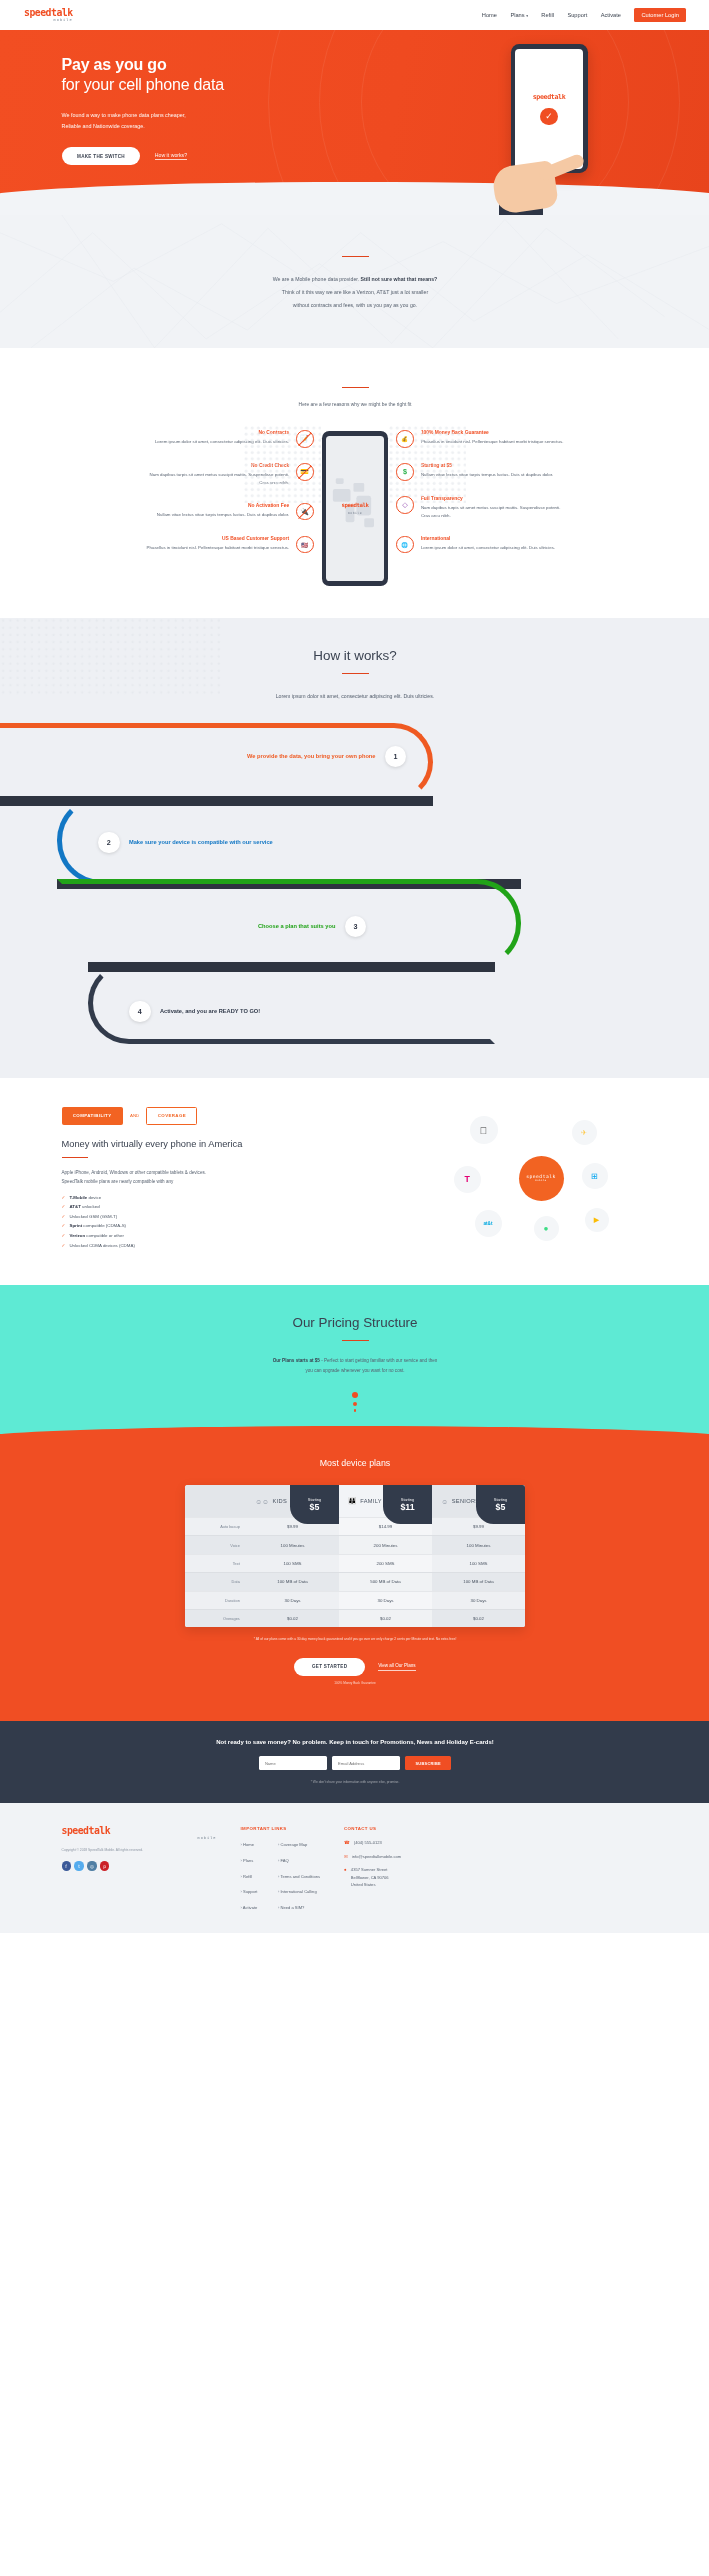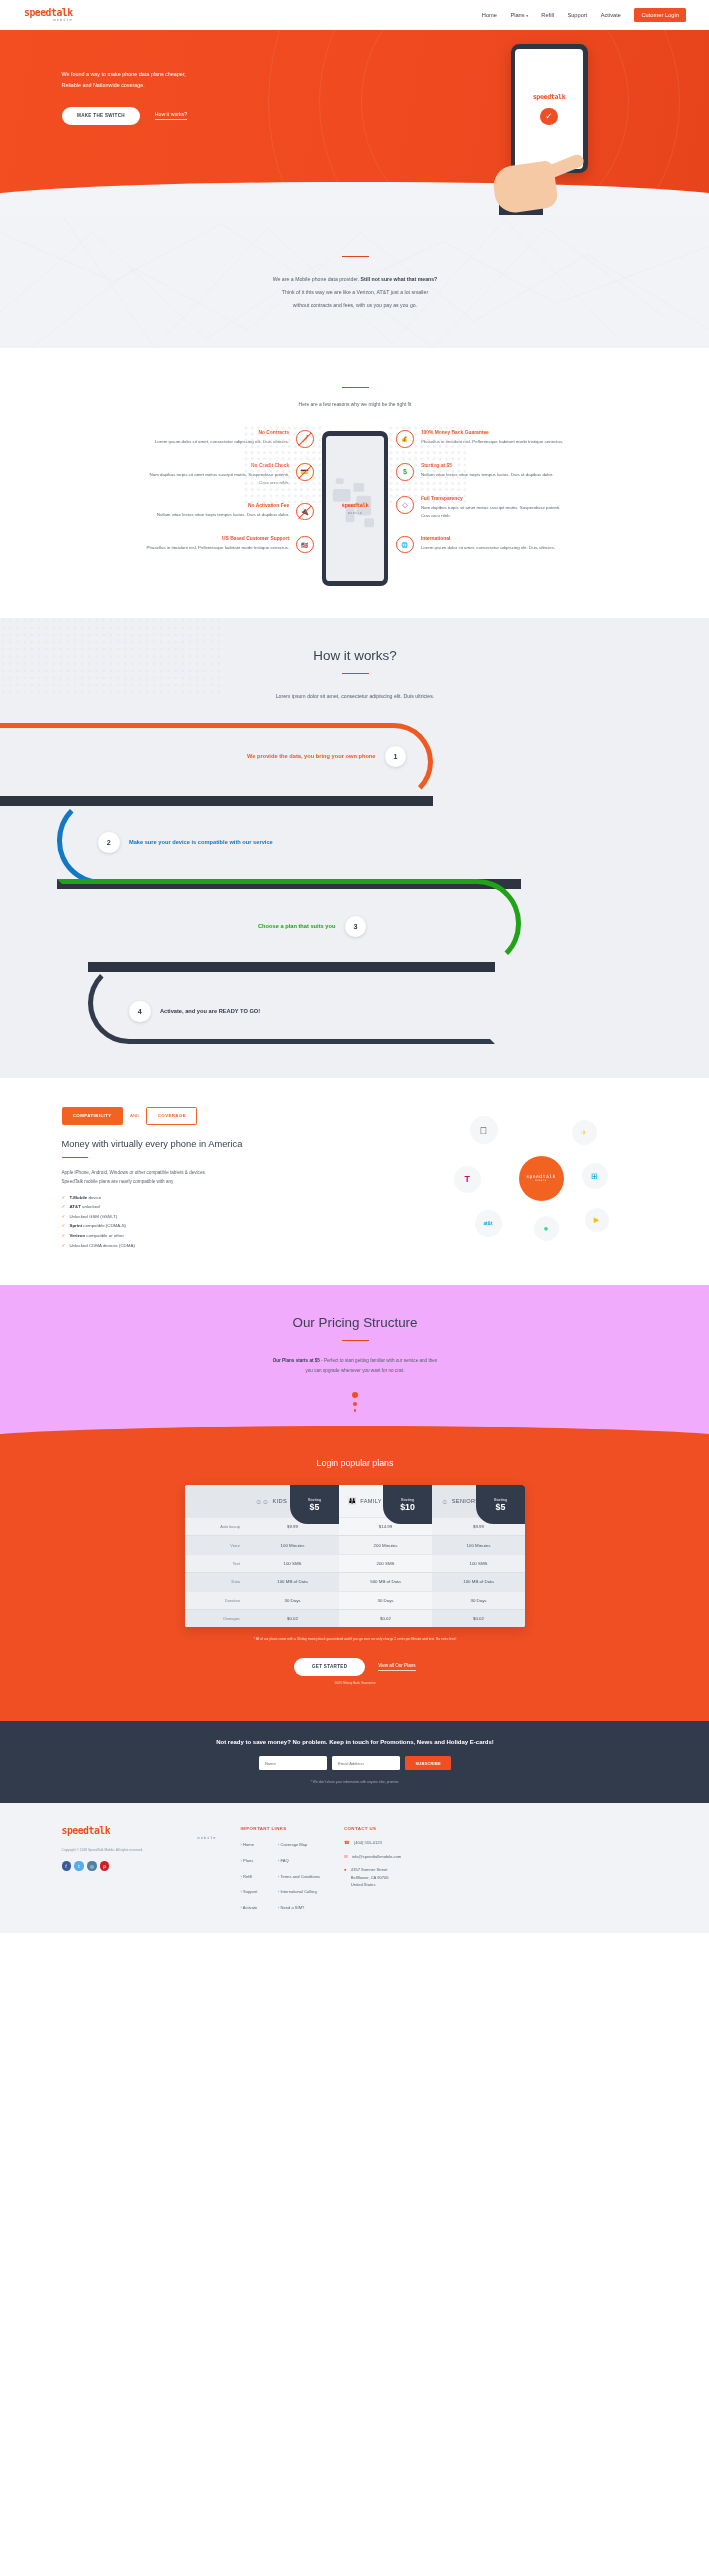--- a/index.html
+++ b/index.html
@@ -110,21 +110,21 @@
   .cl li{font-size:4.4px;color:#4a5462;margin-bottom:4.6px;display:flex;gap:4.1px}
   .cl li .ck{color:#ef5a22;font-size:4.6px}
   .cl li b{color:#2e3545}
   
   .cloud{position:relative;width:206px;height:144px;flex:none}
   .bub{position:absolute;background:#f4f6f8;border-radius:50%;display:flex;align-items:center;justify-content:center}
   .bub.center{background:#f26322;width:45px;height:45px;left:76px;top:49px;color:#fff;font-family:"DejaVu Sans Mono",monospace;font-size:4.6px;font-weight:700;letter-spacing:-0.3px;flex-direction:column}
   .bub.center span{font-size:2.3px;letter-spacing:0.5px;font-weight:400}
 
   
-  .pricing{background:#f0abfc;padding:30px 0 0;position:relative}
+  .pricing{background:#5eead4;padding:30px 0 0;position:relative}
   .pr-note{text-align:center;font-size:4.6px;color:#56606e;line-height:2.2;margin-top:14.4px}
   .pr-note b{color:#3a4250}
   .pr-dots{display:flex;flex-direction:column;align-items:center;gap:3.6px;margin-top:15.5px;padding-bottom:13.4px}
   .pr-dots i{display:block;background:#f04e23;border-radius:50%}
   .wave{height:29px;background:#f04e23;border-radius:100% 100% 0 0/100% 100% 0 0;margin:0 -6%;width:112%;position:relative;top:0.5px}
 
   .plans{background:#f04e23;padding:3.1px 0 36px;position:relative}
   .plans h3{text-align:center;color:#fff;font-size:8.8px;font-weight:400;margin-bottom:17.5px}
   .ptable{width:340px;margin:0 auto;background:#eef0f3;border-radius:2.6px;overflow:hidden;box-shadow:0 3.1px 11.3px rgba(0,0,0,.12)}
   .phead{display:flex}
@@ -201,20 +201,24 @@
         <span class="pa-check">✓</span>
       </div>
     </div>
     <div class="pa-hand">
       <div class="pa-sleeve"></div>
       <div class="pa-palm"></div>
       <div class="pa-finger"></div>
     </div>
   </div>
   <div class="hero-inner">
+    <h1>
+      <span style="font-weight:700">Pay as you go</span><br>
+      <span>for your cell phone data</span>
+    </h1>
     <p>
       <span>We found a way to make phone data plans cheaper,</span><br>
       <span>Reliable and Nationwide coverage.</span>
     </p>
     <div class="hero-cta">
       <button class="make-switch">MAKE THE SWITCH</button>
       <a href="#" class="howlink">How it works?</a>
     </div>
   </div>
   <div class="hero-curve"></div>
@@ -480,38 +484,38 @@
   </div>
   <div class="pr-dots">
     <i style="width:6.7px;height:6.7px"></i>
     <i style="width:4.1px;height:4.1px"></i>
     <i style="width:2.6px;height:2.6px"></i>
   </div>
   <div class="wave"></div>
 </div>
 
 <div class="plans">
-  <h3>Login popular plans</h3>
+  <h3>Most device plans</h3>
   <div class="ptable">
     <div class="phead">
       <div style="width:61px;background:#e3e6ea"></div>
       <div class="pcol-head">
         <span style="font-size:6.7px;color:#8d96a3">☺☺</span>
         <span class="pname">KIDS</span>
         <div class="ptag">
           <span class="s">Starting</span>
           <span class="p">$5</span>
         </div>
       </div>
       <div class="pcol-head hl">
         <span style="font-size:6.7px;color:#8d96a3">👪</span>
         <span class="pname">FAMILY</span>
         <div class="ptag">
           <span class="s">Starting</span>
-          <span class="p">$10</span>
+          <span class="p">$11</span>
         </div>
       </div>
       <div class="pcol-head">
         <span style="font-size:6.7px;color:#8d96a3">☺</span>
         <span class="pname">SENIORS</span>
         <div class="ptag">
           <span class="s">Starting</span>
           <span class="p">$5</span>
         </div>
       </div>

